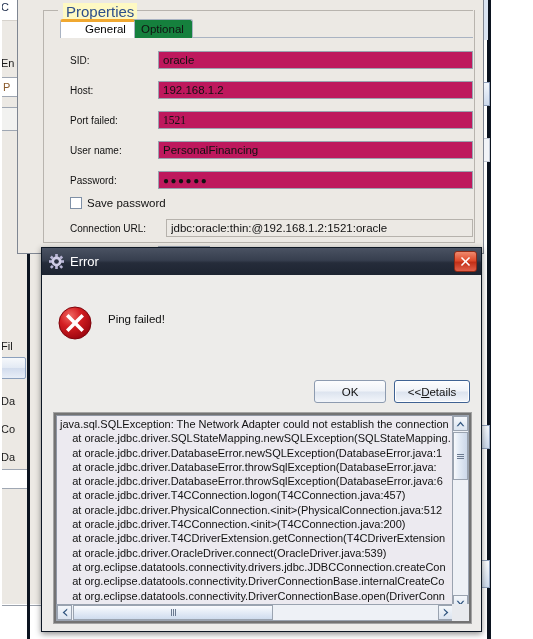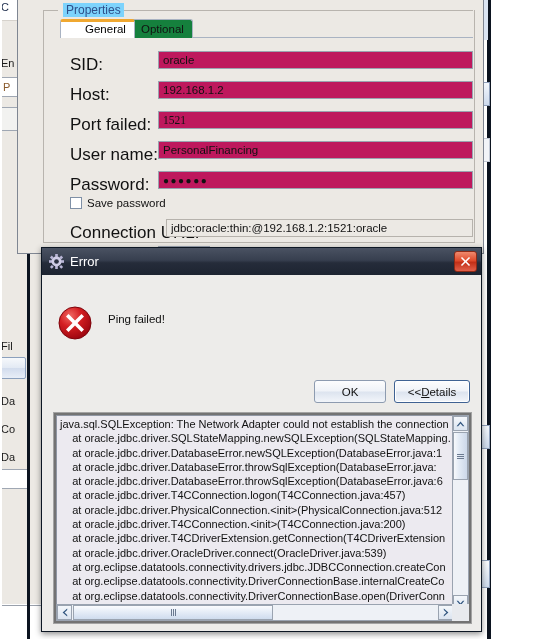--- a/index.html
+++ b/index.html
@@ -93,23 +93,23 @@
     left: 105px;
     top: 19px;
     width: 350px;
     height: 1px;
     background: #b8b4ae;
   }
   #props-group-title {
     position: absolute;
     left: 45px;
     top: 12px;
-    font-size: 12px;
+    font-size: 15px;
     color: #2e4f8a;
-    background: #7dd3fc;
+    background: #fef9c3;
     padding: 0 3px;
   }
 
   
   .tab {
     position: absolute;
     top: 28px;
     height: 19px;
     box-sizing: border-box;
     font-size: 11.5px;
@@ -139,21 +139,21 @@
     width: 413px;
     height: 1px;
     background: #a9b3c2;
     z-index: 1;
   }
 
   
   .f-label {
     position: absolute;
     left: 52px;
-    font-size: 17px;
+    font-size: 10px;
     color: #111;
     white-space: nowrap;
   }
   .f-input {
     position: absolute;
     left: 140px;
     width: 315px;
     height: 18px;
     box-sizing: border-box;
     background: #be185d;

